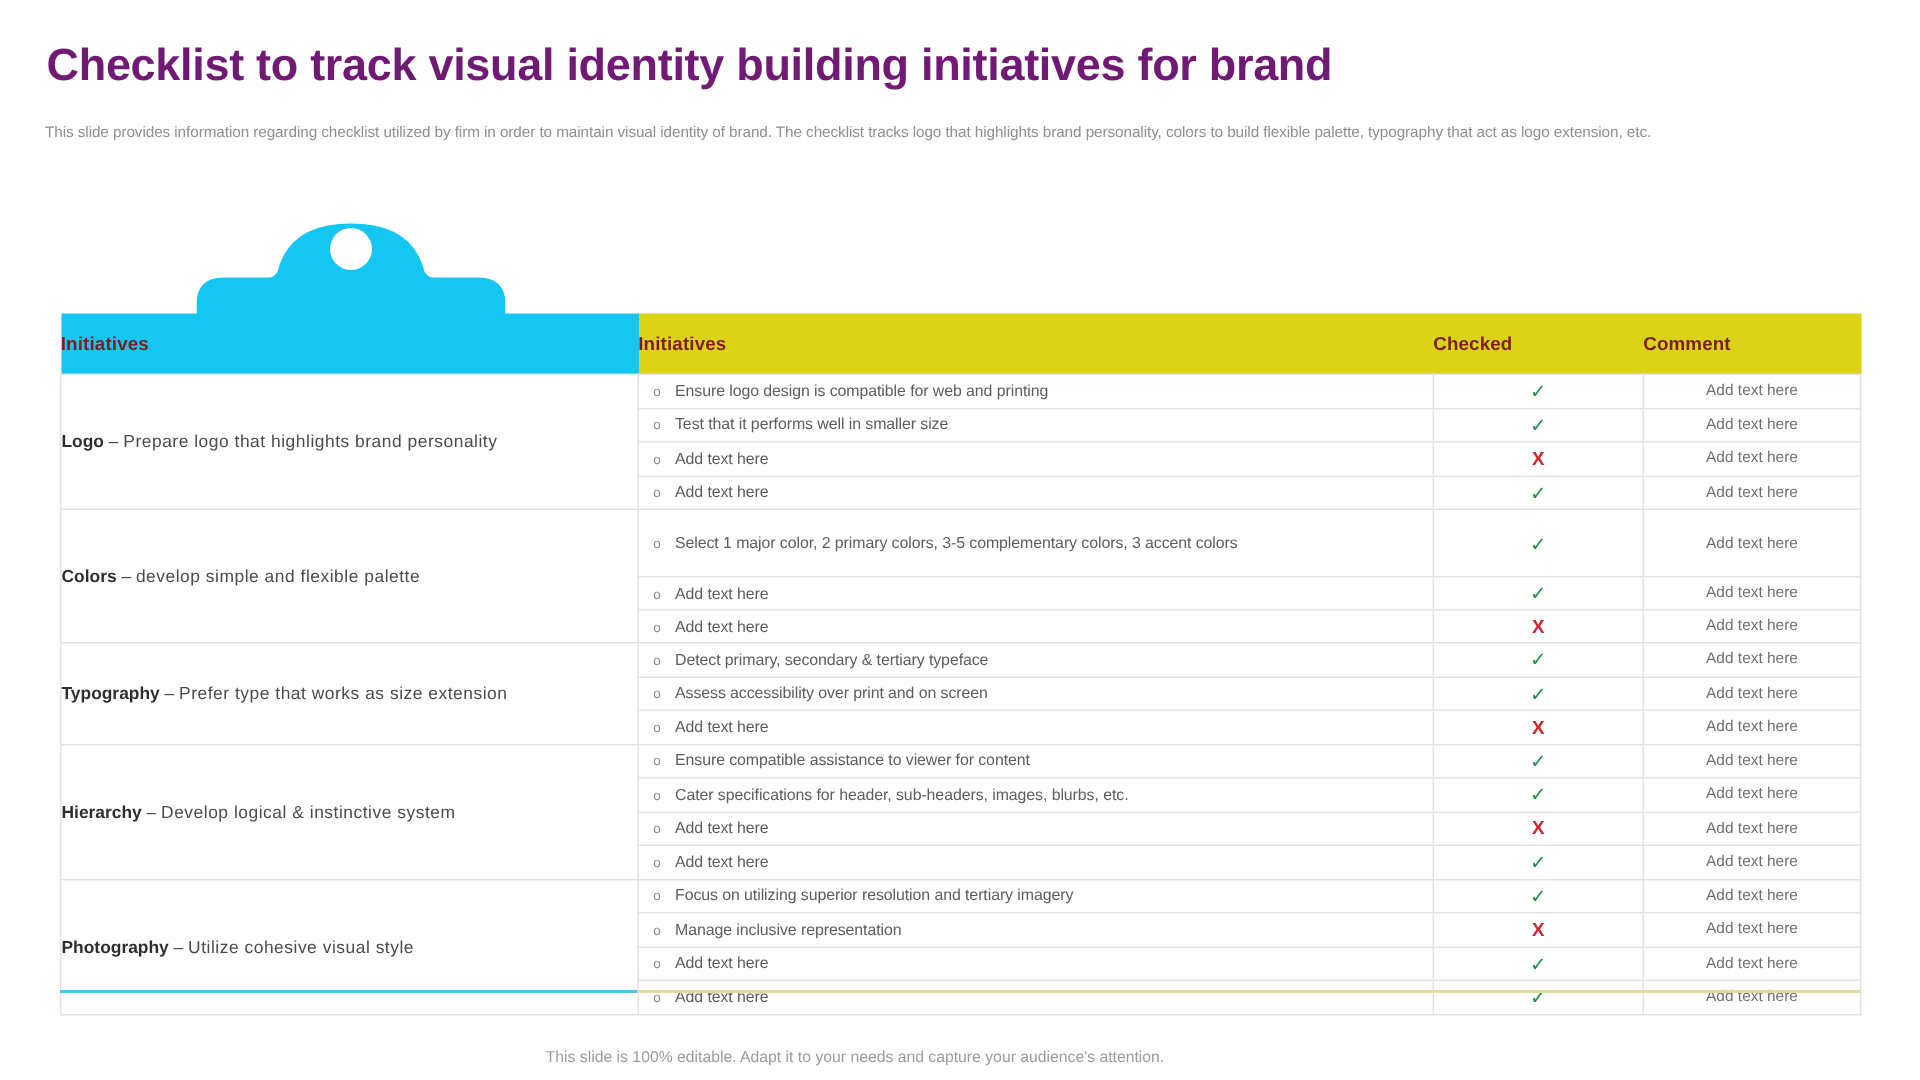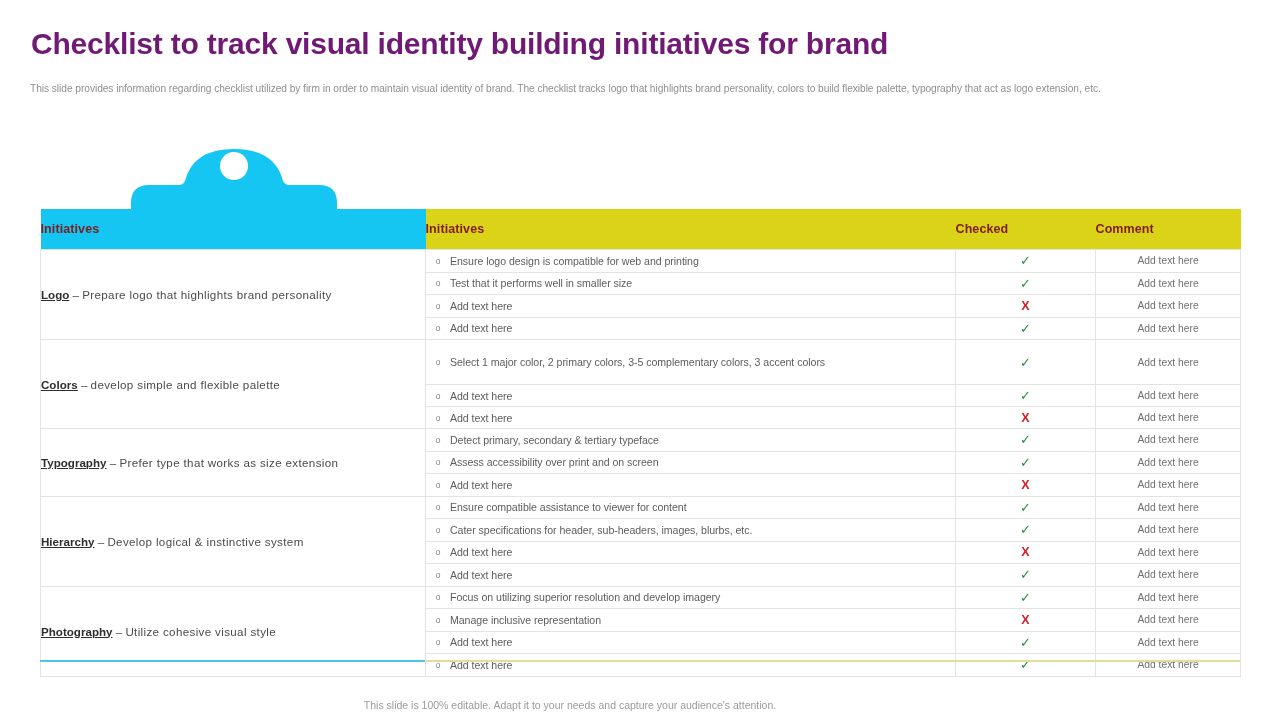--- a/index.html
+++ b/index.html
@@ -94,21 +94,20 @@
   td.init-cell {
     padding: 0 14px 0 11px;
     font-size: 11.6px;
     color: #4b4b4b;
     line-height: 15px;
     border-left: 1px solid #e0e0e0;
   }
   td.init-cell .kw {
     font-weight: bold;
     color: #2e2e2e;
-    text-decoration: underline;
   }
   td.init-cell .rest {
     letter-spacing: 0.35px;
   }
 
   td.desc-cell {
     padding: 0 6px 0 0;
     font-size: 10.6px;
     color: #5d5d5d;
     letter-spacing: -0.05px;
@@ -343,21 +342,21 @@
           </div>
         </td>
         <td class="checked-cell"><span class="mark-yes">✓</span></td>
         <td class="comment-cell">Add text here</td>
       </tr>
       <tr style="height: 22.5px;">
         <td class="init-cell" rowspan="4"><span class="kw">Photography</span><span> – </span><span class="rest">Utilize cohesive visual style</span></td>
         <td class="desc-cell">
           <div class="desc-inner">
             <span class="bullet-o">o</span>
-            <span class="desc-text">Focus on utilizing superior resolution and develop imagery</span>
+            <span class="desc-text">Focus on utilizing superior resolution and tertiary imagery</span>
           </div>
         </td>
         <td class="checked-cell"><span class="mark-yes">✓</span></td>
         <td class="comment-cell">Add text here</td>
       </tr>
       <tr style="height: 22.5px;">
         <td class="desc-cell">
           <div class="desc-inner">
             <span class="bullet-o">o</span>
             <span class="desc-text">Manage inclusive representation</span>

